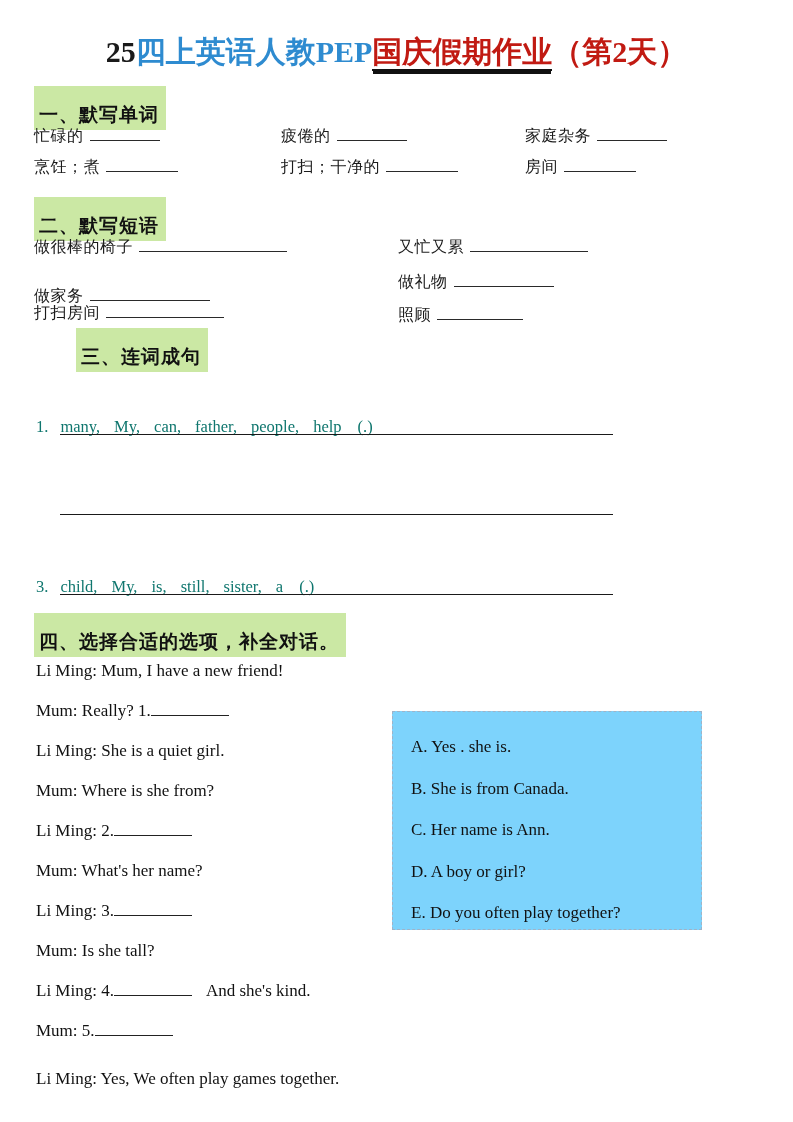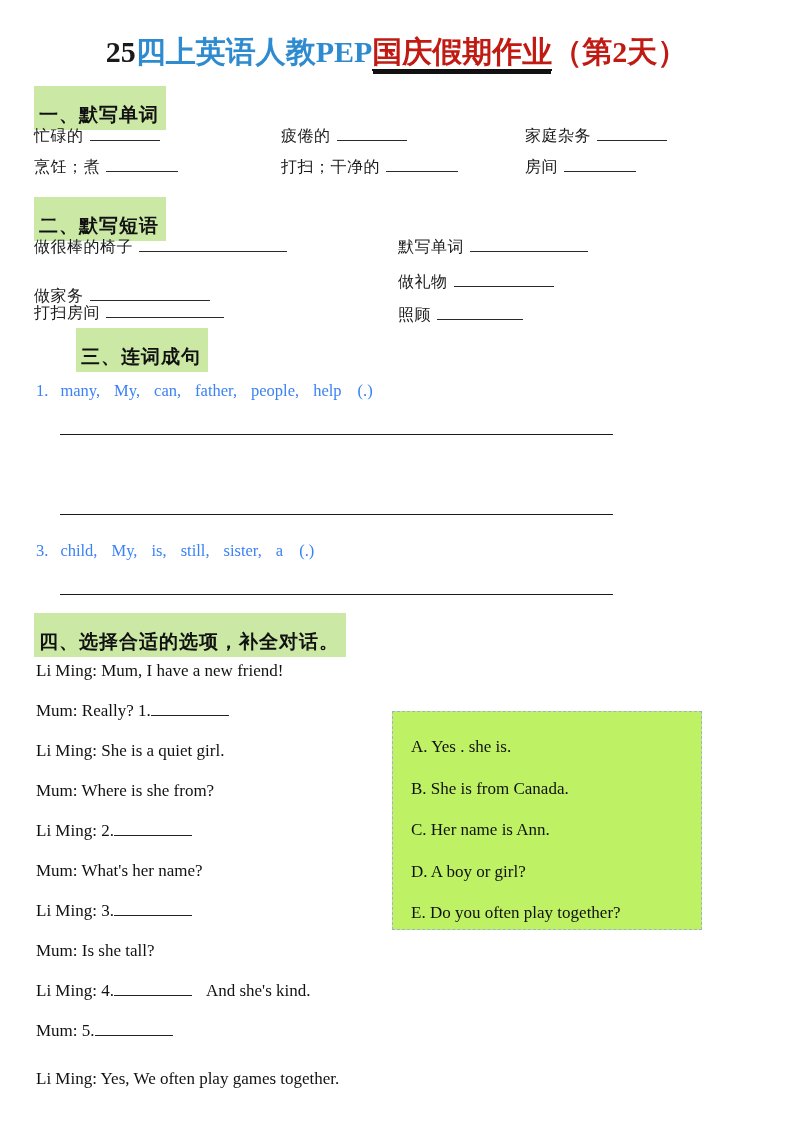--- a/index.html
+++ b/index.html
@@ -83,22 +83,23 @@
     margin-left: 6px;
     height: 15px;
   }
 
   
   .scramble {
     position: absolute;
     font-family: "Liberation Serif", "DejaVu Serif", serif;
     font-size: 16.5px;
     line-height: 22px;
-    color: #3b82f6;
-    white-space: nowrap;
+    color: #0f766e;
+    white-space: nowrap;
+    margin-top: 36px;
   }
   .scramble .num { margin-right: 12px; }
   .scramble .w { margin-right: 14px; }
   .scramble .end { margin-left: 2px; }
   .answer-line {
     position: absolute;
     border-bottom: 1.6px solid #1a1a1a;
     height: 0;
   }
 
@@ -120,21 +121,21 @@
   .dlg .tail { margin-left: 14px; }
 
   
   .opt-box {
     position: absolute;
     left: 392px;
     top: 711px;
     width: 310px;
     height: 219px;
     border: 1.4px dashed #9fb3c8;
-    background: #bef264;
+    background: #7dd3fc;
     padding: 14px 0 0 18px;
   }
   .opt-item {
     font-family: "Liberation Serif", "DejaVu Serif", serif;
     font-size: 17px;
     line-height: 41.5px;
     color: #111;
     white-space: nowrap;
   }
 </style>
@@ -170,21 +171,21 @@
   <div class="cn-row" style="left:525px; top:155px;">
     <span>房间</span><span class="blank" style="width:72px;"></span>
   </div>
 
   <div class="sec-head" style="left:34px; top:197px;">二、默写短语</div>
 
   <div class="cn-row" style="left:34px; top:235px;">
     <span>做很棒的椅子</span><span class="blank" style="width:148px;"></span>
   </div>
   <div class="cn-row" style="left:398px; top:235px;">
-    <span>默写单词</span><span class="blank" style="width:118px;"></span>
+    <span>又忙又累</span><span class="blank" style="width:118px;"></span>
   </div>
 
   <div class="cn-row" style="left:34px; top:270px;margin-top:14px;">
     <span>做家务</span><span class="blank" style="width:120px;"></span>
   </div>
   <div class="cn-row" style="left:398px; top:270px;">
     <span>做礼物</span><span class="blank" style="width:100px;"></span>
   </div>
 
   <div class="cn-row" style="left:34px; top:301px;">

